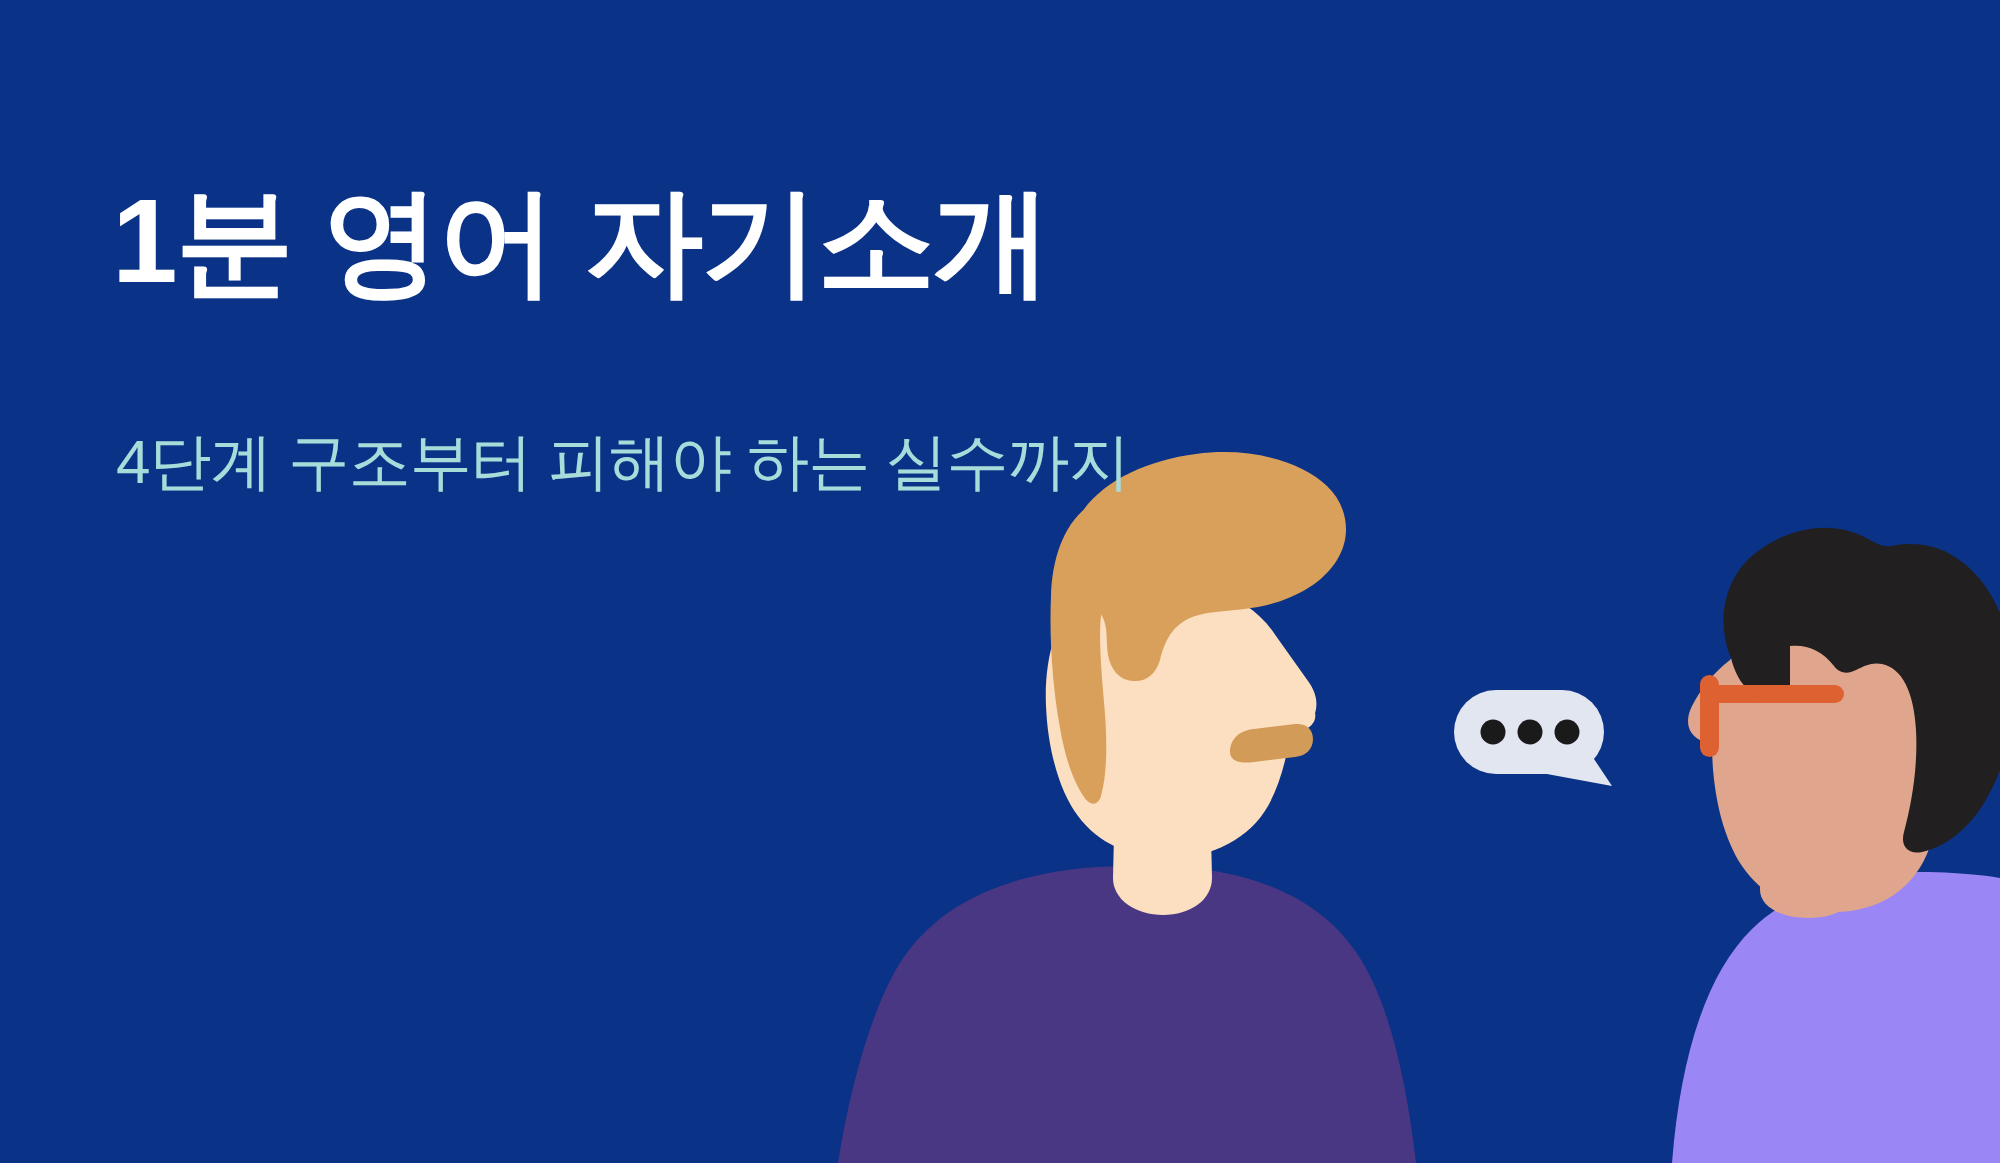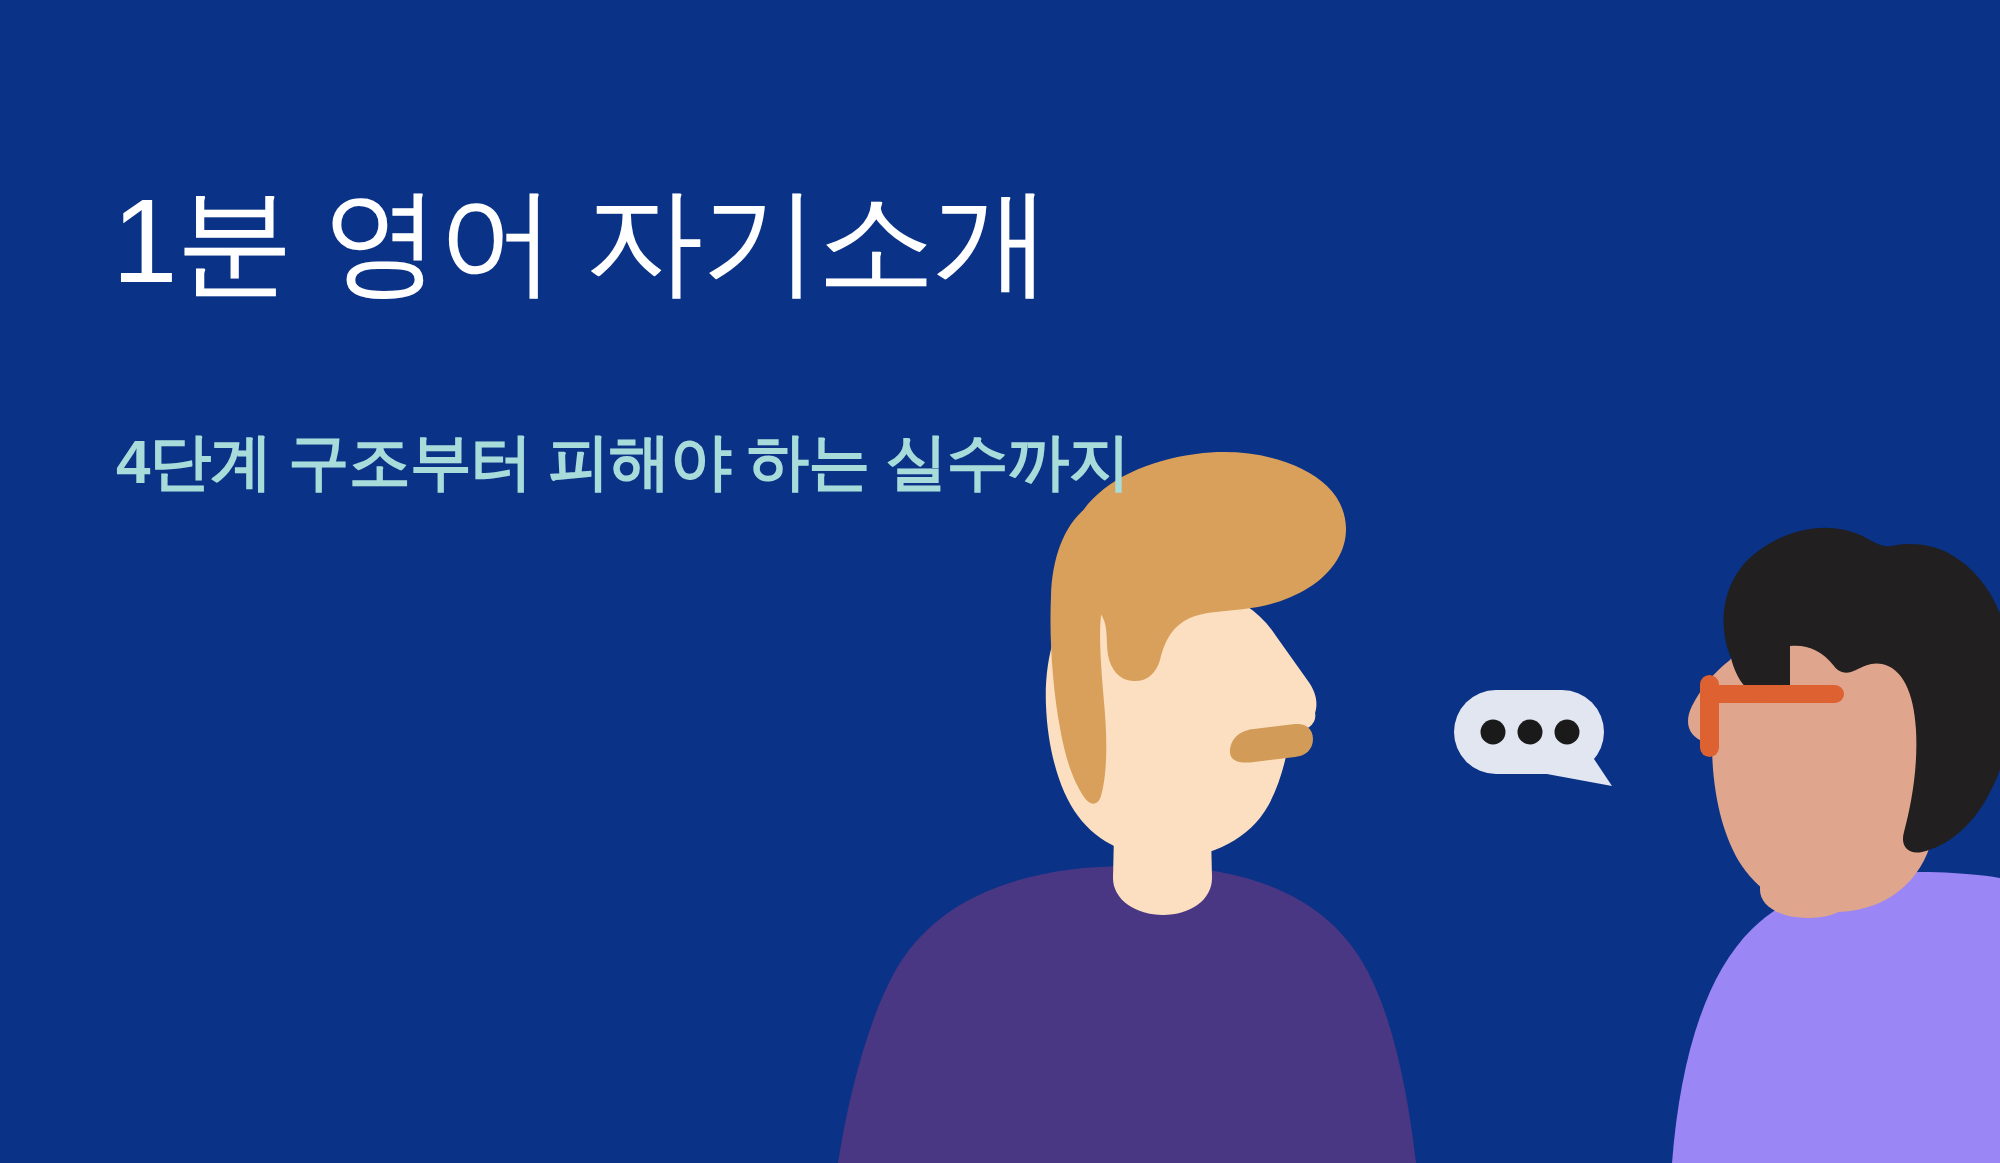--- a/index.html
+++ b/index.html
@@ -18,33 +18,33 @@
   #bg {
     position: absolute;
     inset: 0;
     background: #0a3287;
   }
   .title {
     position: absolute;
     left: 112px;
     top: 172px;
     font-size: 118px;
-    font-weight: 400;
+    font-weight: 700;
     letter-spacing: -2px;
     color: #ffffff;
     line-height: 1.18;
     white-space: nowrap;
     margin: 0;
   }
   .subtitle {
     position: absolute;
     left: 116px;
     top: 425px;
     font-size: 62px;
-    font-weight: 700;
+    font-weight: 400;
     letter-spacing: -1px;
     color: #a8dcda;
     line-height: 1.2;
     white-space: nowrap;
     margin: 0;
     text-align: center;
   }
   .art {
     position: absolute;
     left: 0;

